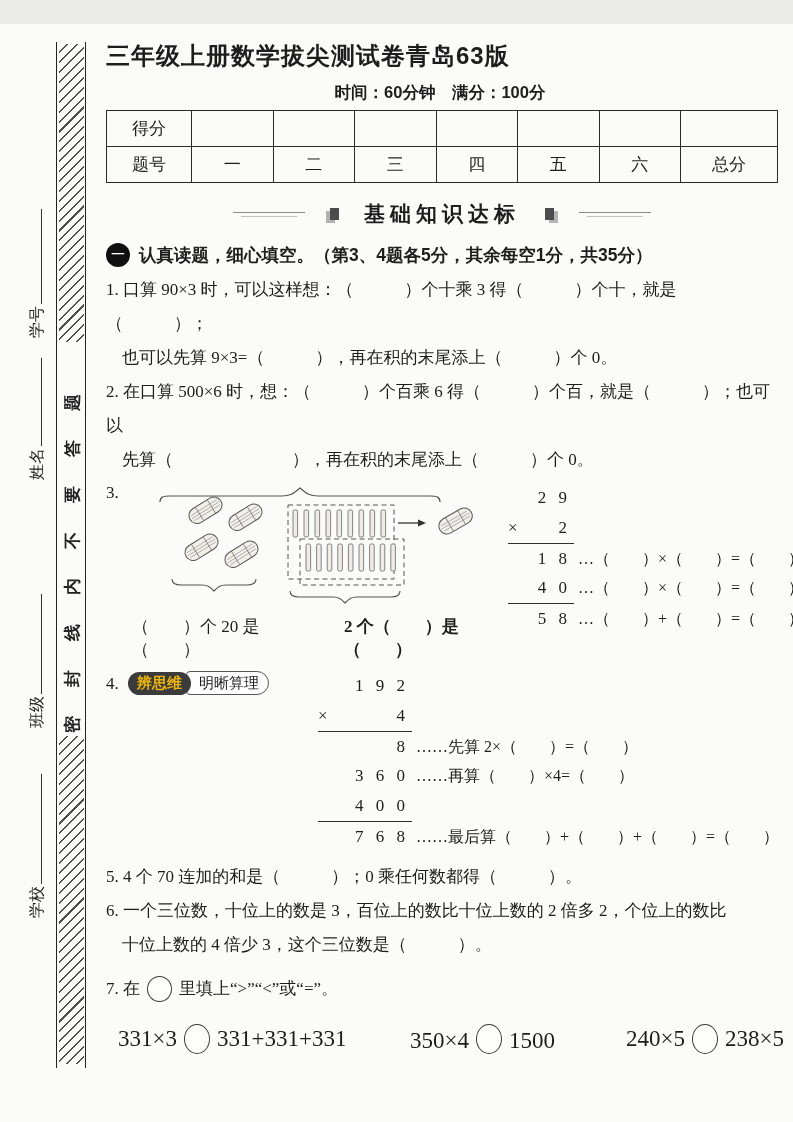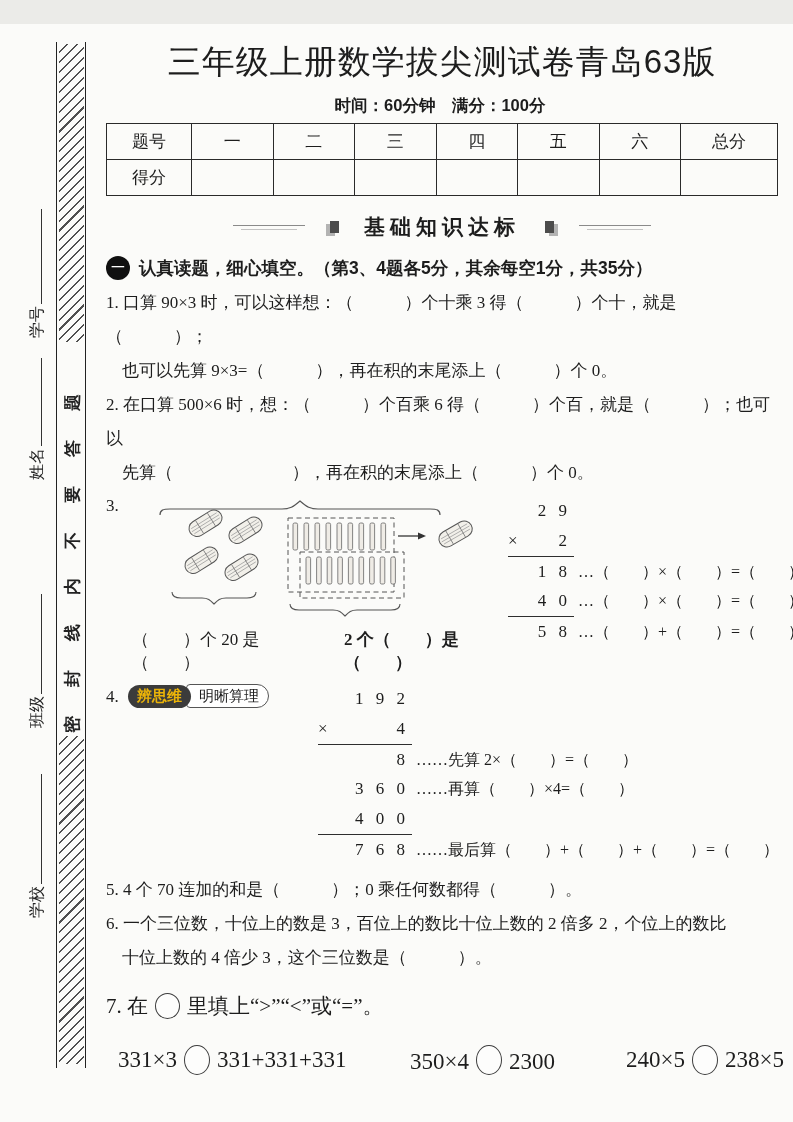--- a/index.html
+++ b/index.html
@@ -16,22 +16,22 @@
     background:repeating-linear-gradient(135deg,transparent 0 5.5px,#4f4f4f 5.5px 7px);}
   .hatch-top{top:44px;height:298px;}
   .hatch-bottom{top:736px;height:328px;}
   .seal-text{position:absolute;left:61px;top:733px;transform-origin:0 0;transform:rotate(-90deg);
     white-space:nowrap;font-size:17px;font-weight:600;letter-spacing:29px;color:#222;}
   .side-label{position:absolute;left:27px;transform-origin:0 0;transform:rotate(-90deg);
     white-space:nowrap;font-size:16px;color:#222;}
   .u-line{display:inline-block;border-bottom:1.2px solid #333;height:0.9em;margin-left:2px;}
   
   .content{position:absolute;left:106px;top:36px;width:672px;}
-  .title{font-family:"Liberation Sans", sans-serif;font-weight:normal;font-size:33px;
-    text-align:center;letter-spacing:1px;margin:4px 0 0 0;}
+  .title{font-family:"Liberation Sans", sans-serif;font-weight:bold;font-size:24px;
+    letter-spacing:1px;margin:4px 0 0 0;}
   .subtitle{font-family:"Liberation Sans", sans-serif;font-weight:bold;font-size:25px;
     text-align:center;margin:8px 0 0 0;}
   .meta{font-family:"Liberation Sans", sans-serif;font-weight:600;font-size:16.5px;
     text-align:center;margin:10px 4px 6px 0;}
   
   table.score{width:100%;border-collapse:collapse;margin-top:4px;}
   table.score td{border:1.5px solid #2a2a2a;height:35px;text-align:center;
     font-size:17px;padding:0;}
   td.label-cell{width:84px;}
   
@@ -70,21 +70,21 @@
   .mnote{margin-left:4px;font-size:16px;letter-spacing:0;white-space:nowrap;}
   
   .q4-wrap{display:flex;align-items:flex-start;margin-top:10px;}
   .q4-left{display:flex;align-items:center;gap:2px;width:212px;flex:0 0 auto;}
   .badge-dark{background:#3b3b3b;color:#eab308;border-radius:12px;padding:2px 9px;
     font-family:"Liberation Sans", sans-serif;font-size:15px;font-weight:bold;position:relative;z-index:2;}
   .badge-light{border:1.3px solid #555;background:#fff;border-radius:4px 12px 12px 4px;
     padding:1.5px 9px 1.5px 12px;margin-left:-7px;font-family:"Liberation Sans", sans-serif;
     font-size:15px;position:relative;z-index:1;}
   
-  .q7-header{display:flex;align-items:center;gap:7px;font-size:21px;margin-top:10px;line-height:2.0;}
+  .q7-header{display:flex;align-items:center;gap:7px;font-size:17px;margin-top:10px;line-height:2.0;}
   .circle{display:inline-block;width:25px;height:26px;border:1.3px solid #3d3d3d;
     border-radius:50%;box-sizing:border-box;background:#fdfdfc;}
   .cmp-row{display:flex;margin:18px 0 0 12px;}
   .cmp{display:flex;align-items:center;gap:7px;font-size:23px;}
   .cmp .circle{width:26px;height:30px;}
   .cmp-c1{width:292px;flex:0 0 auto;}
   .cmp-c2{width:216px;flex:0 0 auto;align-items:flex-end;}
 </style>
 </head>
 <body>
@@ -110,38 +110,38 @@
 </div>
 
 <div class="content">
 
   <h1 class="title">三年级上册数学拔尖测试卷青岛63版</h1>
   <div class="meta">时间：60分钟　满分：100分</div>
 
   <table class="score">
     <tbody>
         <tr>
+      <td class="label-cell">得分</td>
+      <td></td>
+      <td></td>
+      <td></td>
+      <td></td>
+      <td></td>
+      <td></td>
+      <td></td>
+    </tr>
+    <tr>
       <td class="label-cell">题号</td>
       <td>一</td>
       <td>二</td>
       <td>三</td>
       <td>四</td>
       <td>五</td>
       <td>六</td>
       <td style="width:96px;">总分</td>
-    </tr>
-    <tr>
-      <td class="label-cell">得分</td>
-      <td></td>
-      <td></td>
-      <td></td>
-      <td></td>
-      <td></td>
-      <td></td>
-      <td></td>
     </tr>
   </tbody>
     </table>
 
   <div class="section-header">
     <span class="deco-line"></span>
     <span class="deco-sq left"></span>
     <span class="section-title">基础知识达标</span>
     <span class="deco-sq right"></span>
     <span class="deco-line"></span>
@@ -292,21 +292,21 @@
 
   <div class="cmp-row">
     <span class="cmp cmp-c1">
       <span>331×3</span>
       <span class="circle"></span>
       <span>331+331+331</span>
     </span>
     <span class="cmp cmp-c2">
       <span>350×4</span>
       <span class="circle"></span>
-      <span>2300</span>
+      <span>1500</span>
     </span>
     <span class="cmp">
       <span>240×5</span>
       <span class="circle"></span>
       <span>238×5</span>
     </span>
   </div>
 
 </div>
 

